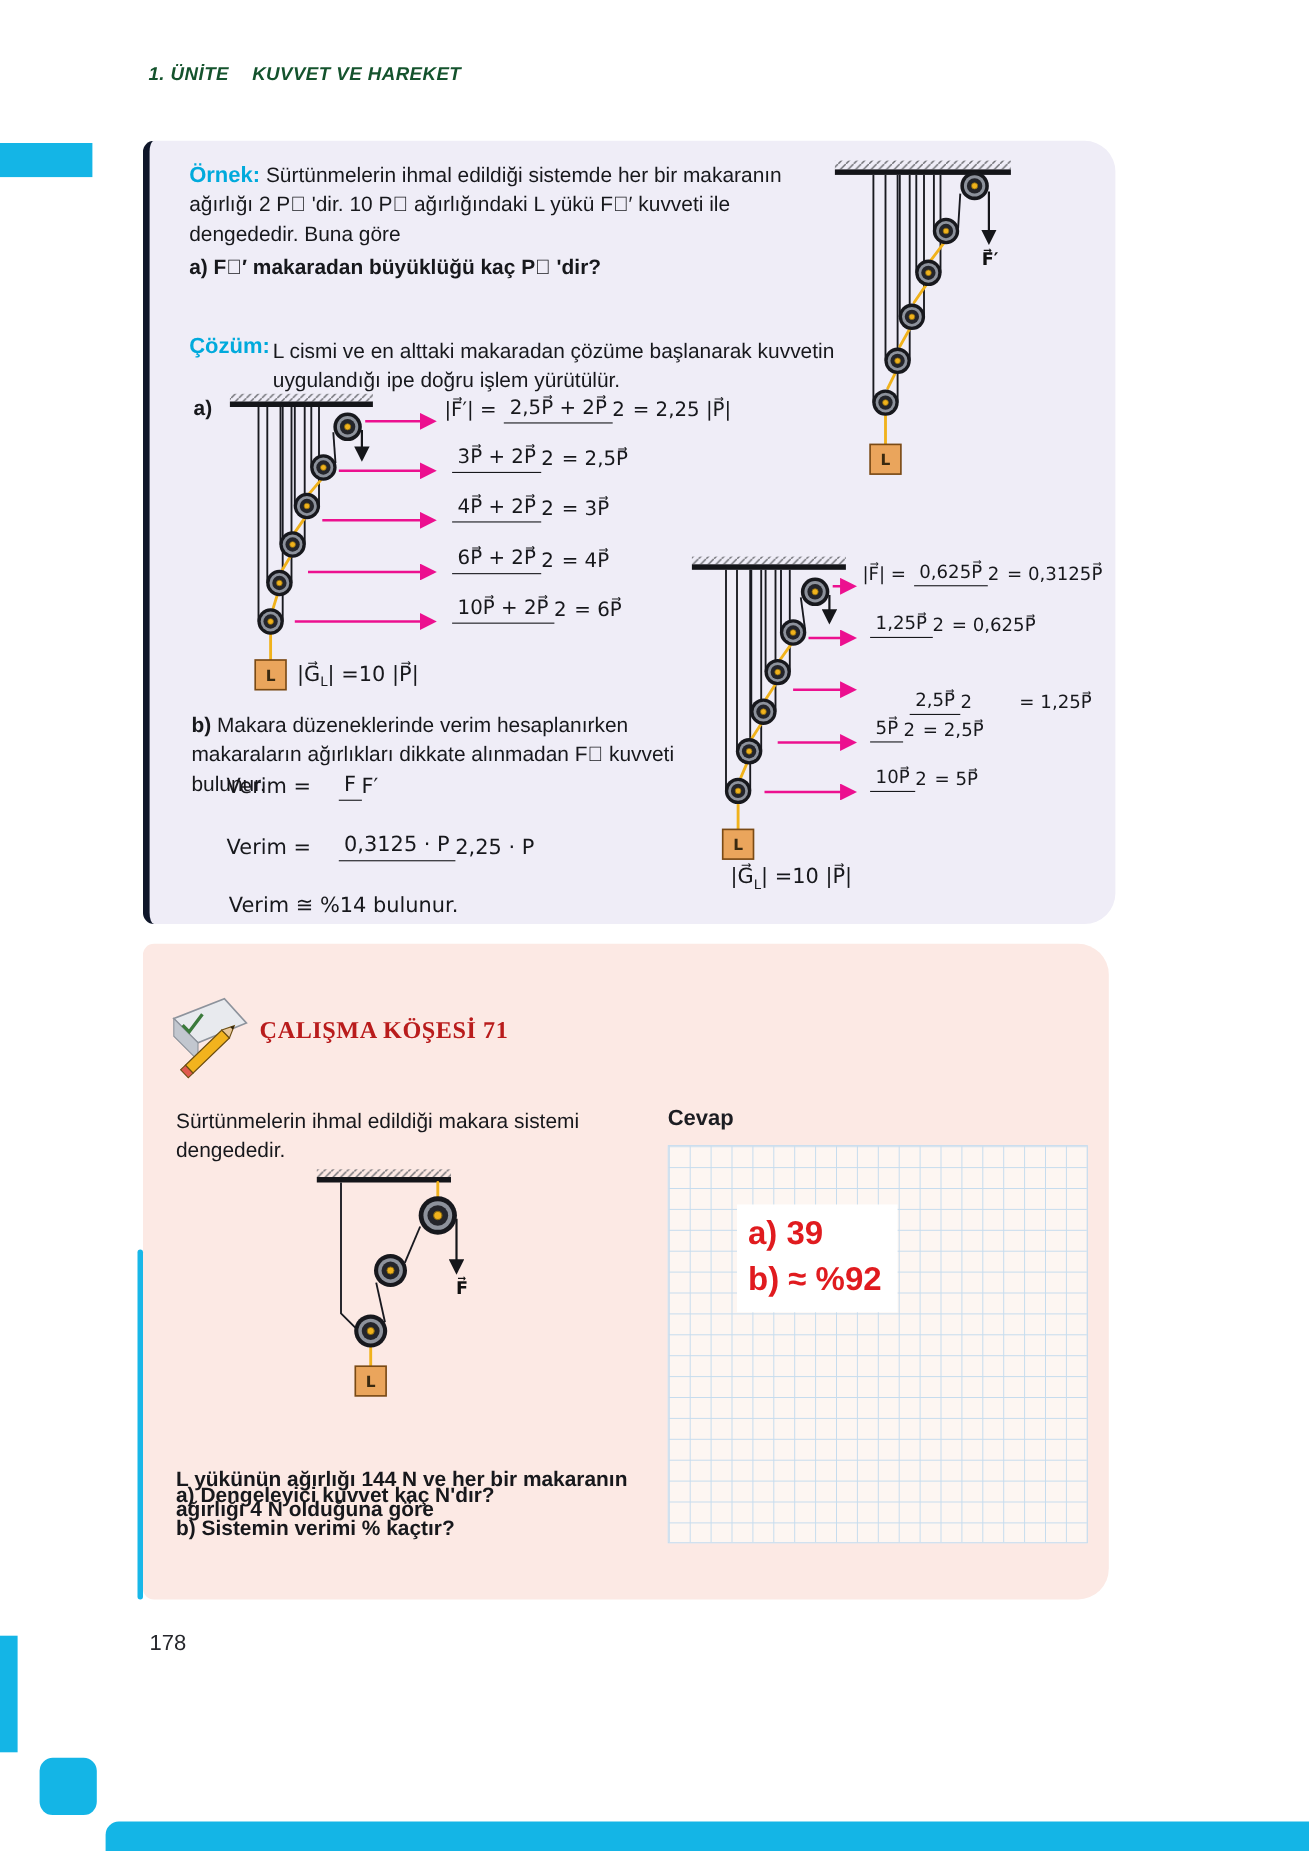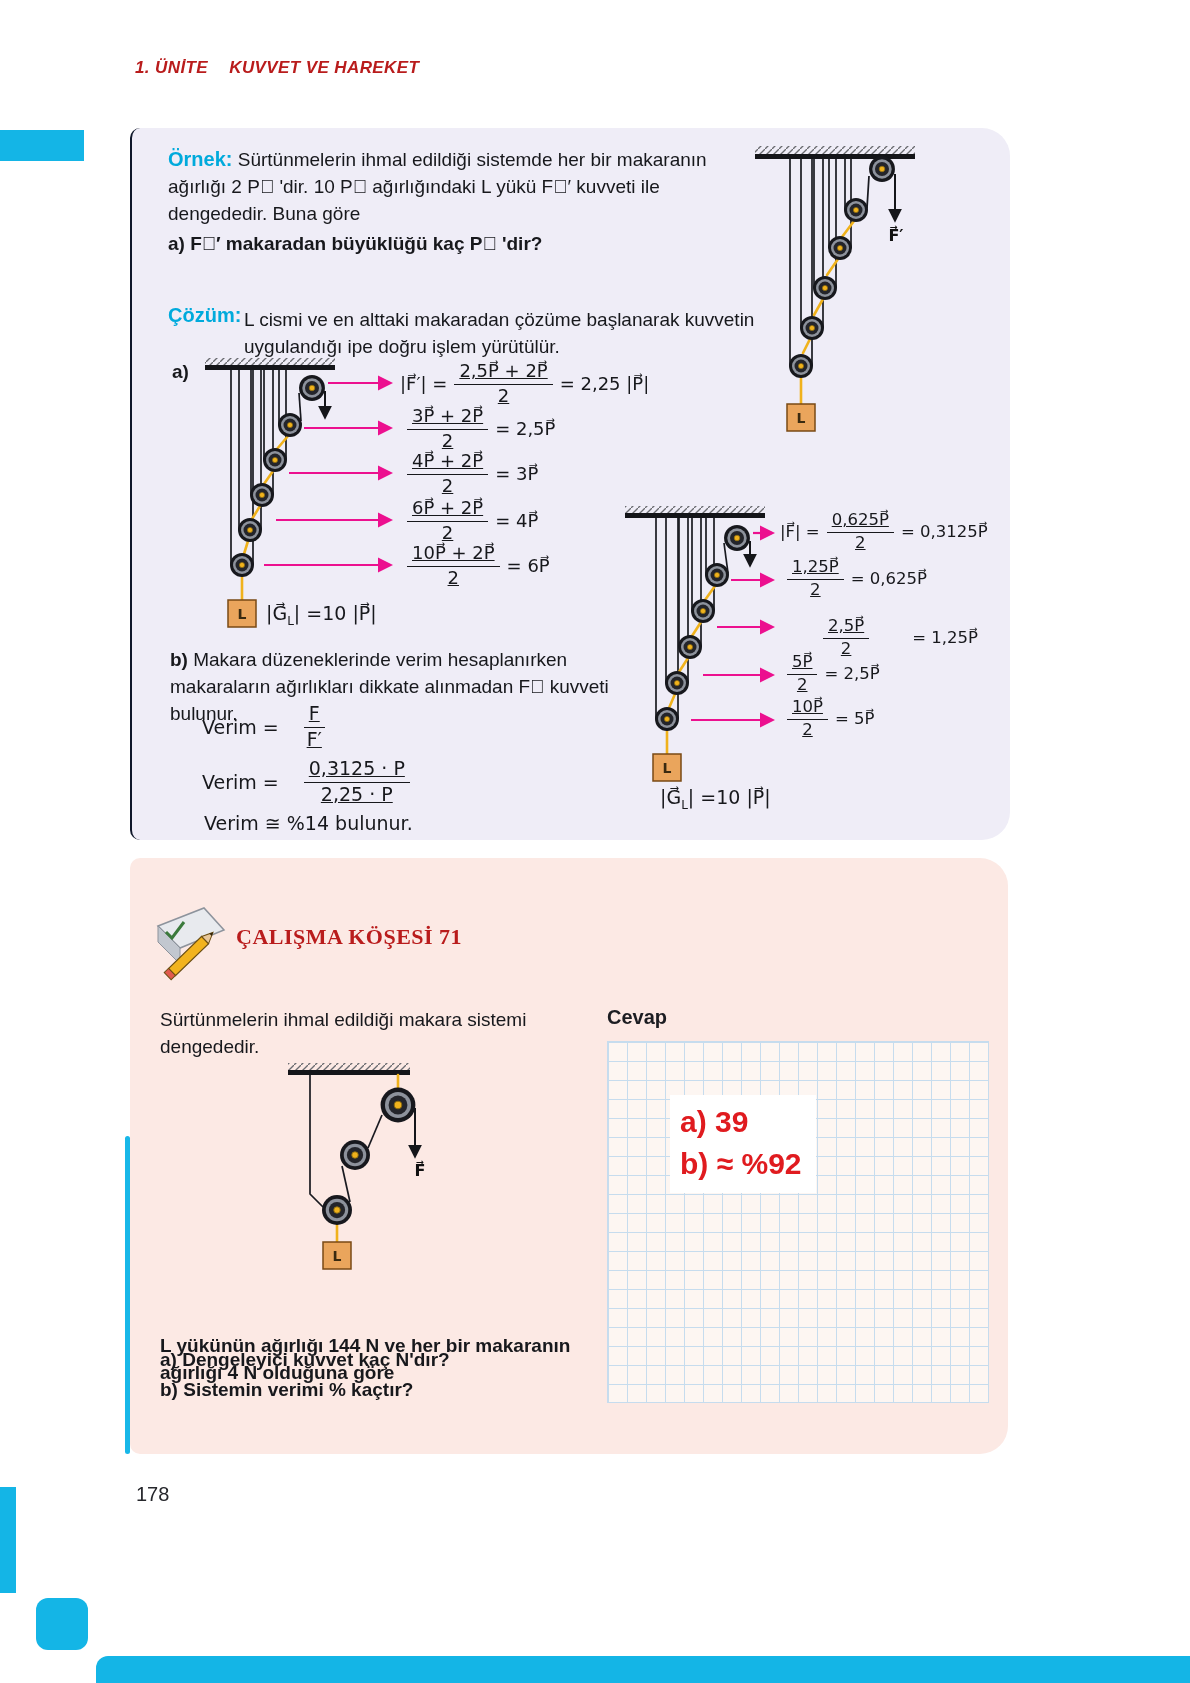--- a/index.html
+++ b/index.html
@@ -8,37 +8,37 @@
     font-family:"Liberation Sans",sans-serif;color:#17181c;overflow:hidden;
   }
   .abs{position:absolute;}
   .math,.math *{font-family:"DejaVu Sans",sans-serif;}
   
   .tab-top{position:absolute;left:0;top:130px;width:84px;height:31px;background:#14b5e6;}
   .tab-bottom{position:absolute;left:0;top:1487px;width:16px;height:106px;background:#14b5e6;}
   .corner-sq{position:absolute;left:36px;top:1598px;width:52px;height:52px;background:#14b5e6;border-radius:12px;}
   .bottom-bar{position:absolute;left:96px;top:1656px;width:1094px;height:27px;background:#14b5e6;border-top-left-radius:12px;}
   .page-header{position:absolute;left:135px;top:58px;font-style:italic;font-weight:bold;
-    color:#b91c1c;font-size:17px;letter-spacing:.4px;}
+    color:#14532d;font-size:17px;letter-spacing:.4px;}
   .page-header .gap{display:inline-block;width:16px;}
   .page-num{position:absolute;left:136px;top:1483px;font-size:20px;color:#26272c;}
   
   .example-box{position:absolute;left:130px;top:128px;width:878px;height:712px;
-    background:#efedf7;border-radius:10px 28px 28px 10px;border-left:2px solid #0f172a;}
+    background:#efedf7;border-radius:10px 28px 28px 10px;border-left:6px solid #0f172a;}
   .worksheet-box{position:absolute;left:130px;top:858px;width:878px;height:596px;
     background:#fce9e4;border-radius:10px 28px 28px 10px;}
   .worksheet-box .left-accent{position:absolute;left:-5px;top:278px;width:5px;height:318px;background:#18b7e8;border-radius:3px;}
   
   .body-text{font-size:19px;line-height:27px;color:#17181c;}
   .cyan-label{color:#00aadc;font-weight:bold;font-size:20px;}
   .bold{font-weight:bold;}
   
   .eq-row{position:absolute;display:flex;align-items:center;gap:7px;font-size:18px;color:#17181c;white-space:nowrap;}
   .eq-row.small{font-size:16.5px;}
-  .frac{display:inline-flex;flex-direction:column;align-items:center;line-height:1.15;text-decoration:underline;}
+  .frac{display:inline-flex;flex-direction:row;align-items:center;line-height:1.15;}
   .frac .num{padding:0 5px 2px;border-bottom:1.8px solid #17181c;}
   .frac .den{padding-top:1px;}
   .gl-line{position:absolute;font-size:19px;white-space:nowrap;}
   .gl-line sub{font-size:12px;}
   .verim-row{position:absolute;display:flex;align-items:center;gap:25px;font-size:19px;}
   
   .ws-title{position:absolute;left:106px;top:66px;font-size:22px;font-weight:bold;color:#b91c1c;letter-spacing:.5px;font-family:Liberation Serif, serif;}
   .cevap-label{position:absolute;left:477px;top:148px;font-size:20px;font-weight:bold;color:#1c1d22;}
   .answer-grid{position:absolute;left:477px;top:183px;width:380px;height:360px;
     background-color:#fdf6f2;
@@ -277,21 +277,21 @@
     <span>= 0,3125P⃗</span>
   </div>
   <div class="eq-row math small" style="left:648px;top:430px;">
     <span></span>
     <span class="frac">
         <span class="num">1,25P⃗</span>
         <span class="den">2</span>
       </span>
     <span>= 0,625P⃗</span>
   </div>
-  <div class="eq-row math small" style="left:648px;top:489px;gap:43px;">
+  <div class="eq-row math small" style="left:648px;top:500px;gap:43px;">
     <span></span>
     <span class="frac">
         <span class="num">2,5P⃗</span>
         <span class="den">2</span>
       </span>
     <span>= 1,25P⃗</span>
   </div>
   <div class="eq-row math small" style="left:648px;top:525px;">
     <span></span>
     <span class="frac">

